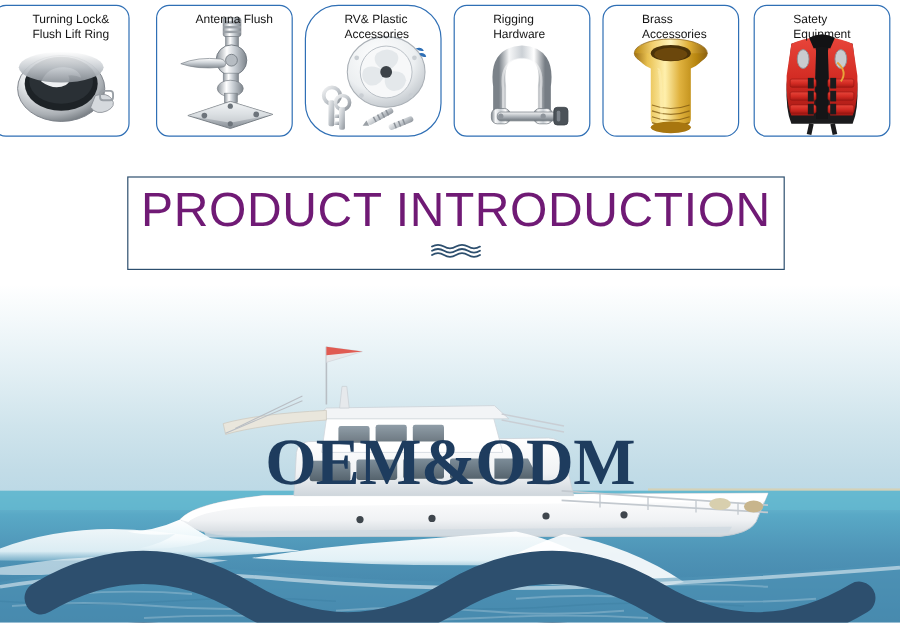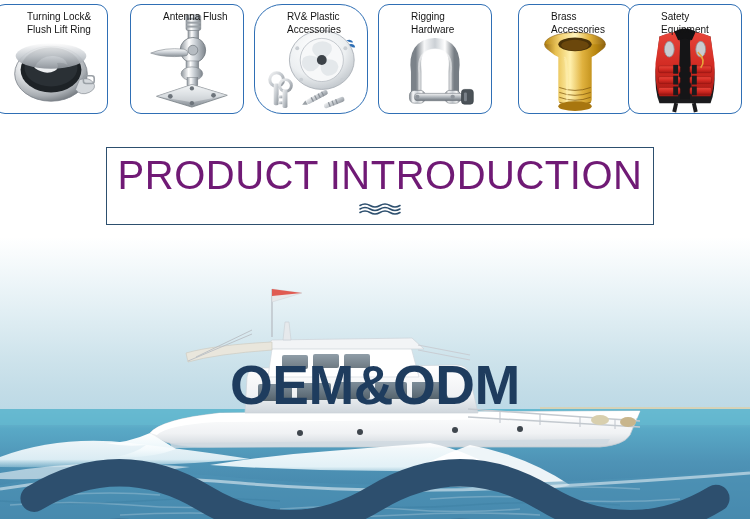--- a/index.html
+++ b/index.html
@@ -21,21 +21,21 @@
     width: 114px; height: 110px;
     border: 1.4px solid #2f6fb5;
     border-radius: 11px;
     background: #ffffff;
     overflow: hidden;
   }
   .cat-card.c0 { left: -6px; }
   .cat-card.c1 { left: 130px; }
   .cat-card.c2 { left: 254px; border-radius: 28px; }
   .cat-card.c3 { left: 378px; }
-  .cat-card.c4 { left: 518px; }
+  .cat-card.c4 { left: 502px; border-radius: 12px; }
   .cat-card.c5 { left: 628px; }
 
   .cat-label {
     position: absolute; left: 8px; top: 6px;
     font-size: 10px; line-height: 12.5px;
     color: #141414; font-family: "Liberation Sans", sans-serif;
     white-space: pre-line;
     z-index: 4;
     margin-left: 24px;
   }
@@ -83,21 +83,21 @@
   .hero-svg { position: absolute; left: 0; top: 0; }
 
   .hero-copy {
     position: absolute; left: 0; right: 0; top: 118px;
     text-align: center; z-index: 8;
   }
   .hero-title {
     font-size: 55px; line-height: 60px;
     font-weight: bold; color: #1e3c5e;
     letter-spacing: -0.5px;
-    font-family: Liberation Sans, sans-serif;
+    font-family: Liberation Serif, serif;
   }
 </style>
 </head>
 <body>
 
 <div class="page">
 
   <div class="cards-strip">
 
     <div class="cat-card c0">

